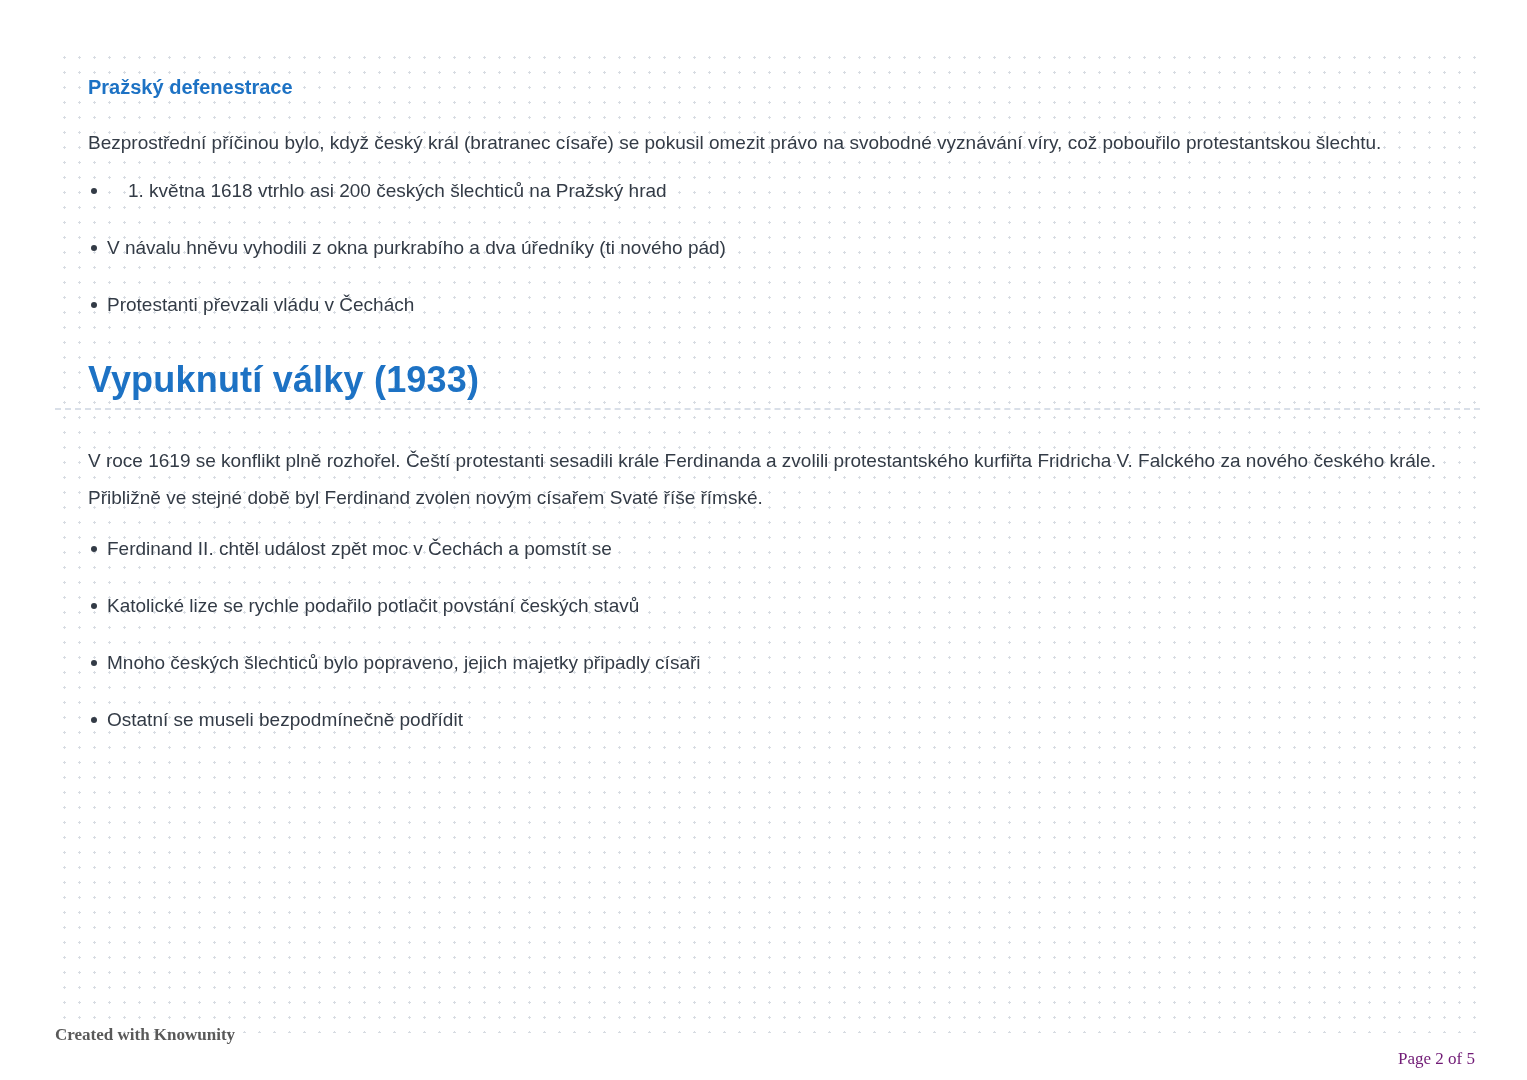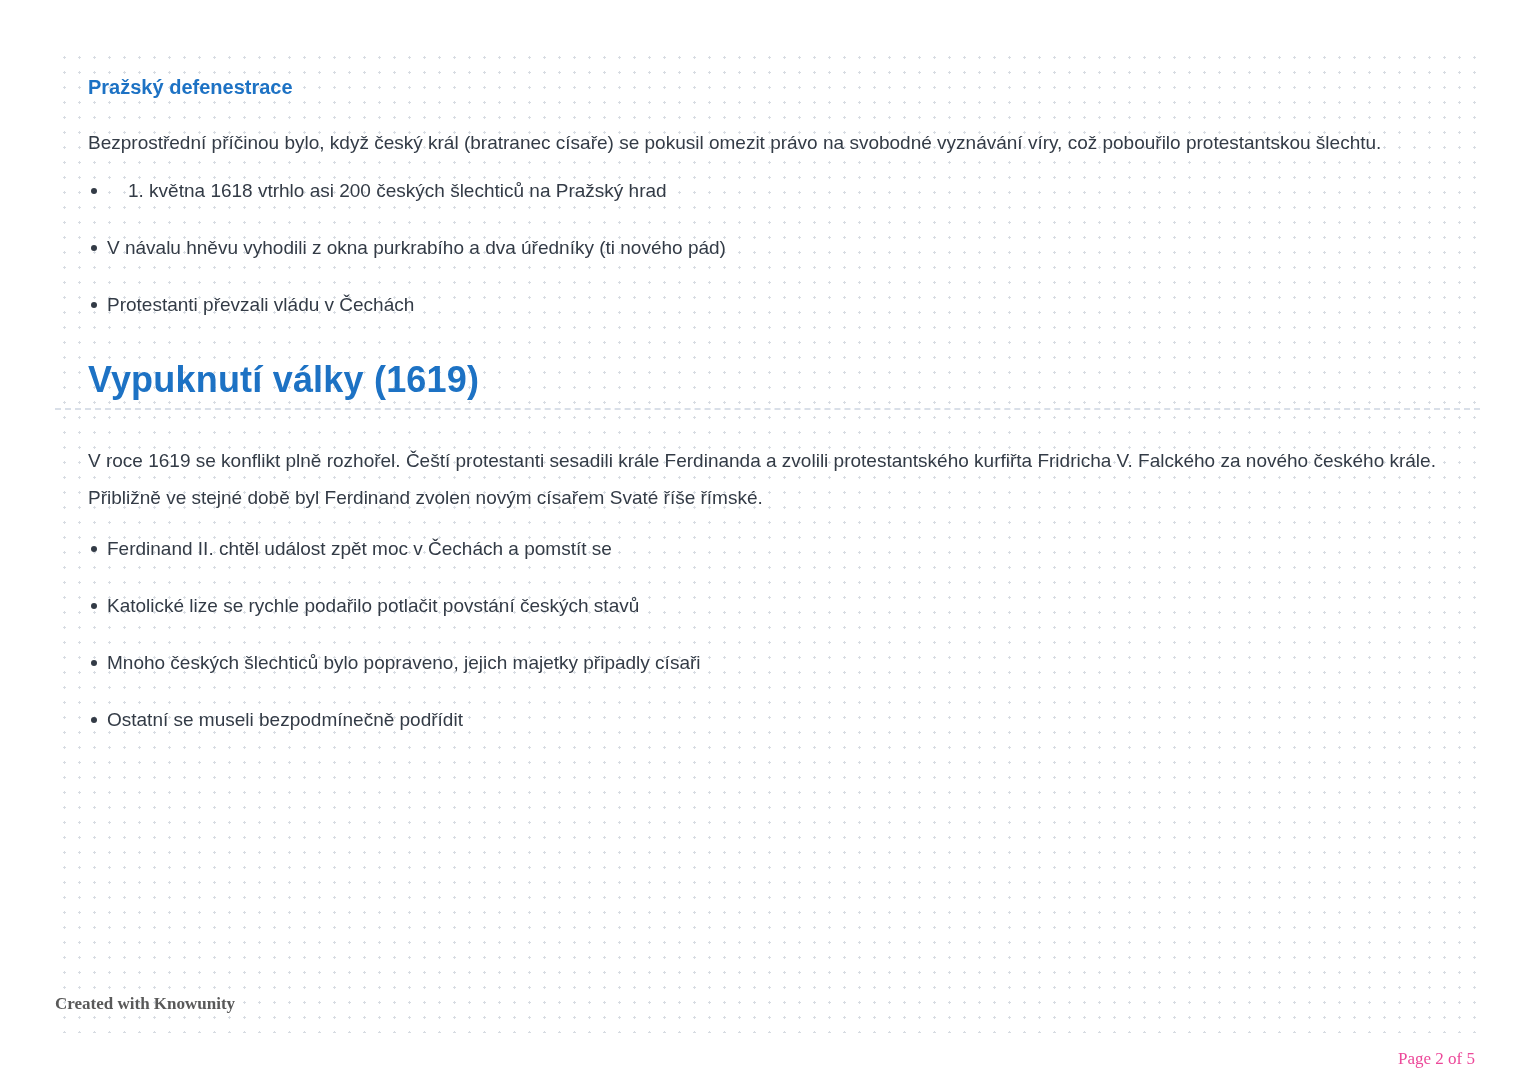--- a/index.html
+++ b/index.html
@@ -94,55 +94,55 @@
     border-radius: 50%;
     background: #333b46;
   }
   ul.doc-list li:last-child { margin-bottom: 0; }
   ul.list-1 li:first-child { text-indent: 21px; }
   ul.list-2 { margin-top: 18px; }
 
   .footer-credit {
     position: absolute;
     left: 55px;
-    top: 994px;
+    top: 1025px;
     font-family: "Liberation Serif", "DejaVu Serif", serif;
     font-weight: 700;
     font-size: 17px;
     color: #595959;
   }
   .footer-page {
     position: absolute;
     right: 52px;
     top: 1049px;
     font-family: "Liberation Serif", "DejaVu Serif", serif;
     font-weight: 400;
     font-size: 17px;
-    color: #ec4899;
+    color: #701a75;
   }
 </style>
 </head>
 <body>
 
 <div class="sheet">
 
 
   <div class="subheading">Pražský defenestrace</div>
 
 
   <p class="body-text">Bezprostřední příčinou bylo, když český král (bratranec císaře) se pokusil omezit právo na svobodné vyznávání víry, což pobouřilo protestantskou šlechtu.</p>
 
   <ul class="doc-list list-1">
     <li>1. května 1618 vtrhlo asi 200 českých šlechticů na Pražský hrad</li>
     <li>V návalu hněvu vyhodili z okna purkrabího a dva úředníky (ti nového pád)</li>
     <li>Protestanti převzali vládu v Čechách</li>
   </ul>
 
   <div class="h-block h2-wrap-1">
-    <h2 class="doc-h2">Vypuknutí války (1619)</h2>
+    <h2 class="doc-h2">Vypuknutí války (1933)</h2>
   </div>
 
   <p class="body-text" style="margin-top:32px;">V roce 1619 se konflikt plně rozhořel. Čeští protestanti sesadili krále Ferdinanda a zvolili protestantského kurfiřta Fridricha V. Falckého za nového českého krále. Přibližně ve stejné době byl Ferdinand zvolen novým císařem Svaté říše římské.</p>
 
   <ul class="doc-list list-2">
     <li>Ferdinand II. chtěl událost zpět moc v Čechách a pomstít se</li>
     <li>Katolické lize se rychle podařilo potlačit povstání českých stavů</li>
     <li>Mnoho českých šlechticů bylo popraveno, jejich majetky připadly císaři</li>
     <li>Ostatní se museli bezpodmínečně podřídit</li>
   </ul>

